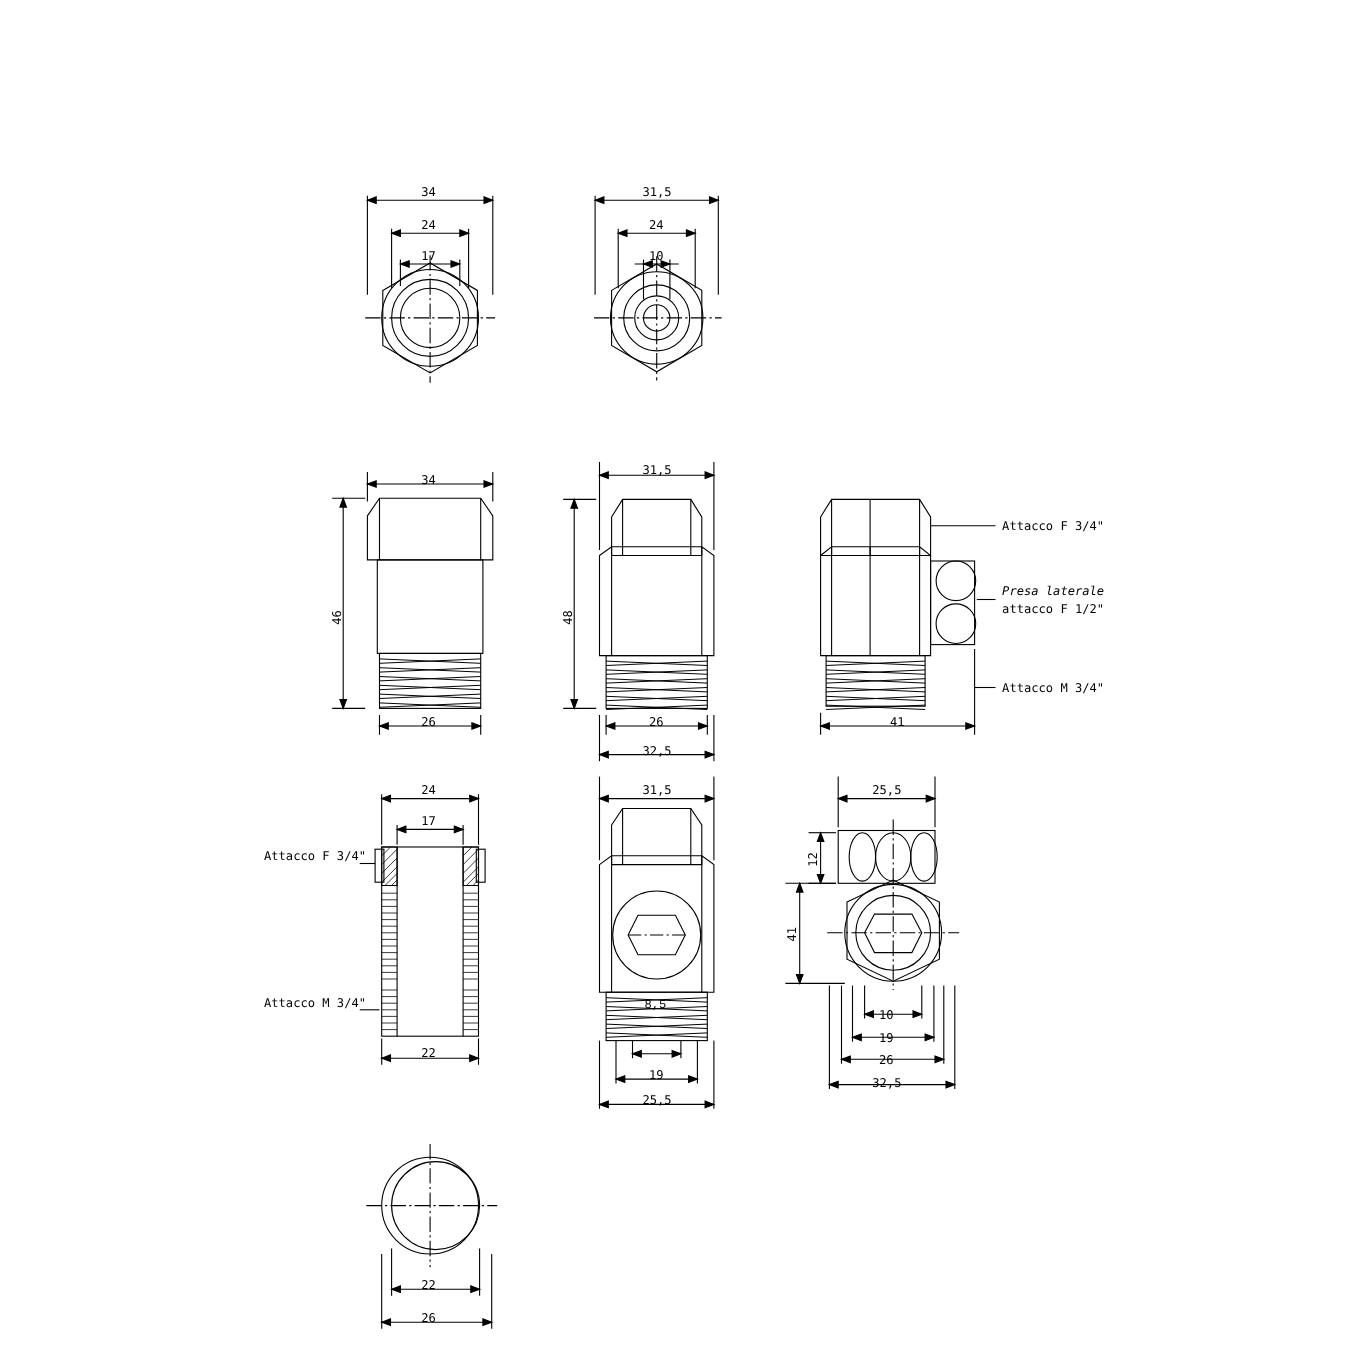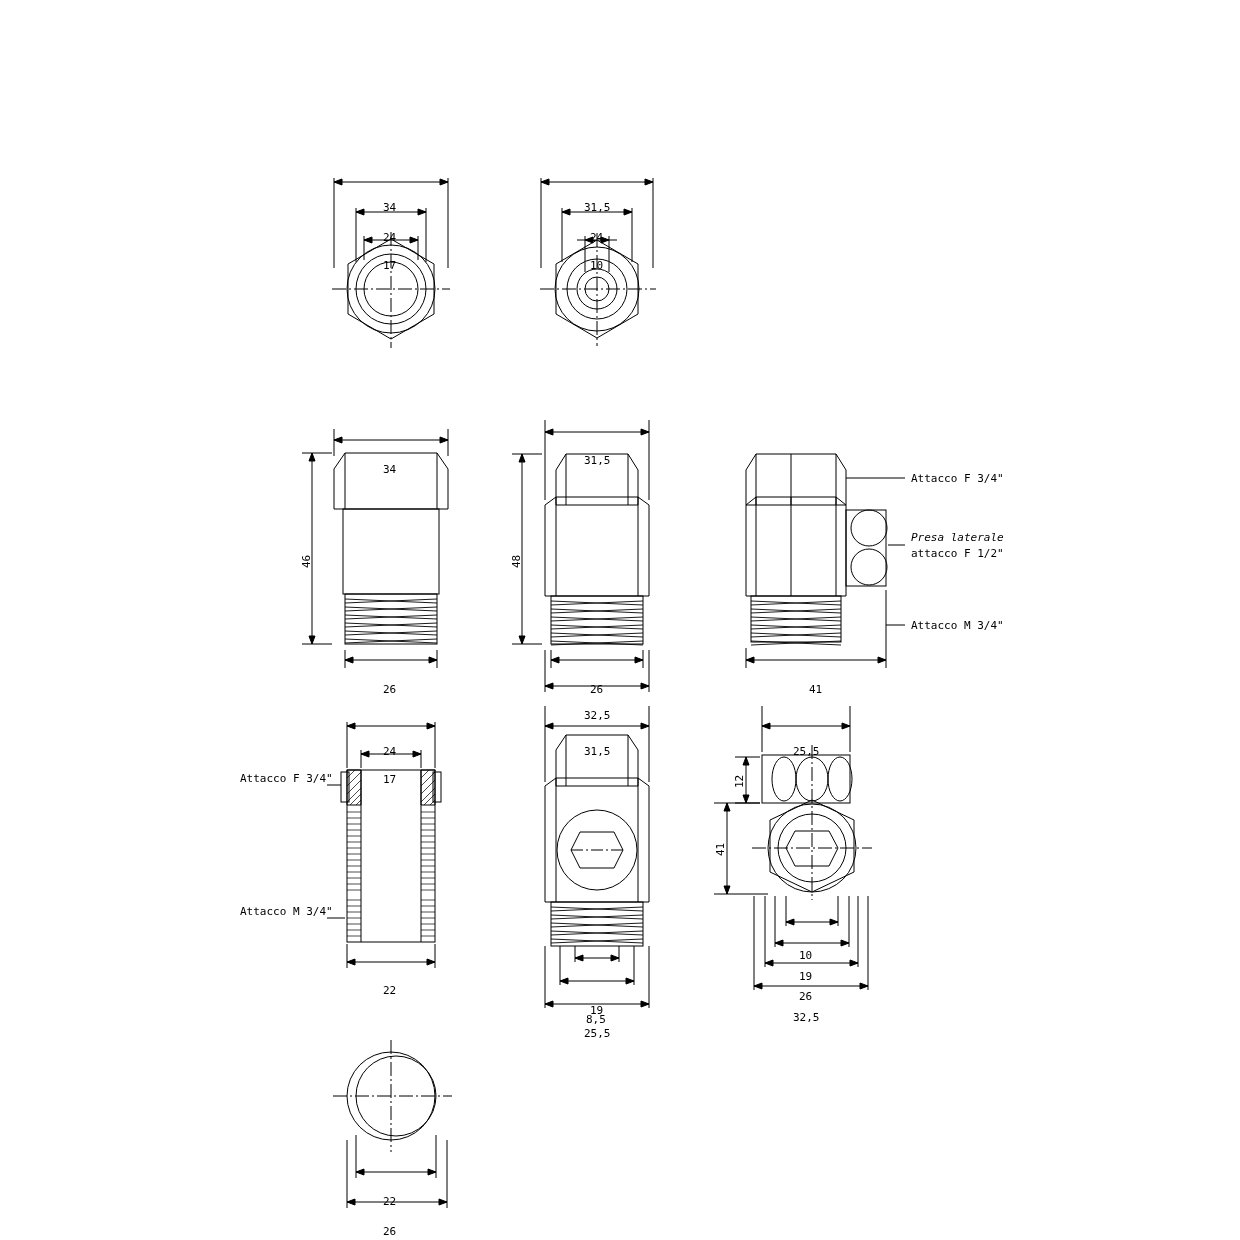--- a/index.html
+++ b/index.html
@@ -1,20 +1,20 @@
 <!DOCTYPE html>
 <html><head>
 <meta charset="utf-8">
 <style>
   html,body{margin:0;padding:0;background:#ffffff;}
   body{width:1240px;height:1240px;font-family:"DejaVu Sans Mono","Liberation Mono",monospace;}
   #sheet{position:relative;width:1240px;height:1240px;overflow:hidden;}
   svg.draw{position:absolute;left:0;top:0;width:1240px;height:1240px;}
   .lbl{position:absolute;font-family:"DejaVu Sans Mono","Liberation Mono",monospace;font-size:11px;color:#000;white-space:pre;line-height:1.25;}
-  .dim{position:absolute;font-family:"DejaVu Sans Mono","Liberation Mono",monospace;font-size:11px;color:#000;white-space:nowrap;margin-top:33px;}
+  .dim{position:absolute;font-family:"DejaVu Sans Mono","Liberation Mono",monospace;font-size:11px;color:#000;white-space:nowrap;}
   .dimv{position:absolute;font-family:"DejaVu Sans Mono","Liberation Mono",monospace;font-size:11px;color:#000;white-space:nowrap;transform-origin:left top;}
 </style>
 </head>
 <body>
 
 <div id="sheet">
 
 <svg class="draw" viewBox="0 0 1240 1240">
   <g fill="none" stroke="#000" stroke-width="1" shape-rendering="geometricPrecision">
 
@@ -447,21 +447,21 @@
 <div class="dim" style="left:590px;top:650px;">26</div>
 <div class="dim" style="left:584px;top:676px;">32,5</div>
 
 <div class="dim" style="left:809px;top:650px;">41</div>
 
 <div class="dim" style="left:383px;top:712px;">24</div>
 <div class="dim" style="left:383px;top:740px;">17</div>
 <div class="dim" style="left:383px;top:951px;">22</div>
 
 <div class="dim" style="left:584px;top:712px;">31,5</div>
-<div class="dim" style="left:586px;top:980px;">8,5</div>
+<div class="dim" style="left:586px;top:908px;font-family:Liberation Mono, monospace;">8,5</div>
 <div class="dim" style="left:590px;top:971px;">19</div>
 <div class="dim" style="left:584px;top:994px;">25,5</div>
 
 <div class="dim" style="left:793px;top:712px;">25,5</div>
 <div class="dimv" style="left:733px;top:788px;transform:rotate(-90deg);">12</div>
 <div class="dimv" style="left:714px;top:856px;transform:rotate(-90deg);">41</div>
 <div class="dim" style="left:799px;top:916px;">10</div>
 <div class="dim" style="left:799px;top:937px;">19</div>
 <div class="dim" style="left:799px;top:957px;">26</div>
 <div class="dim" style="left:793px;top:978px;">32,5</div>

